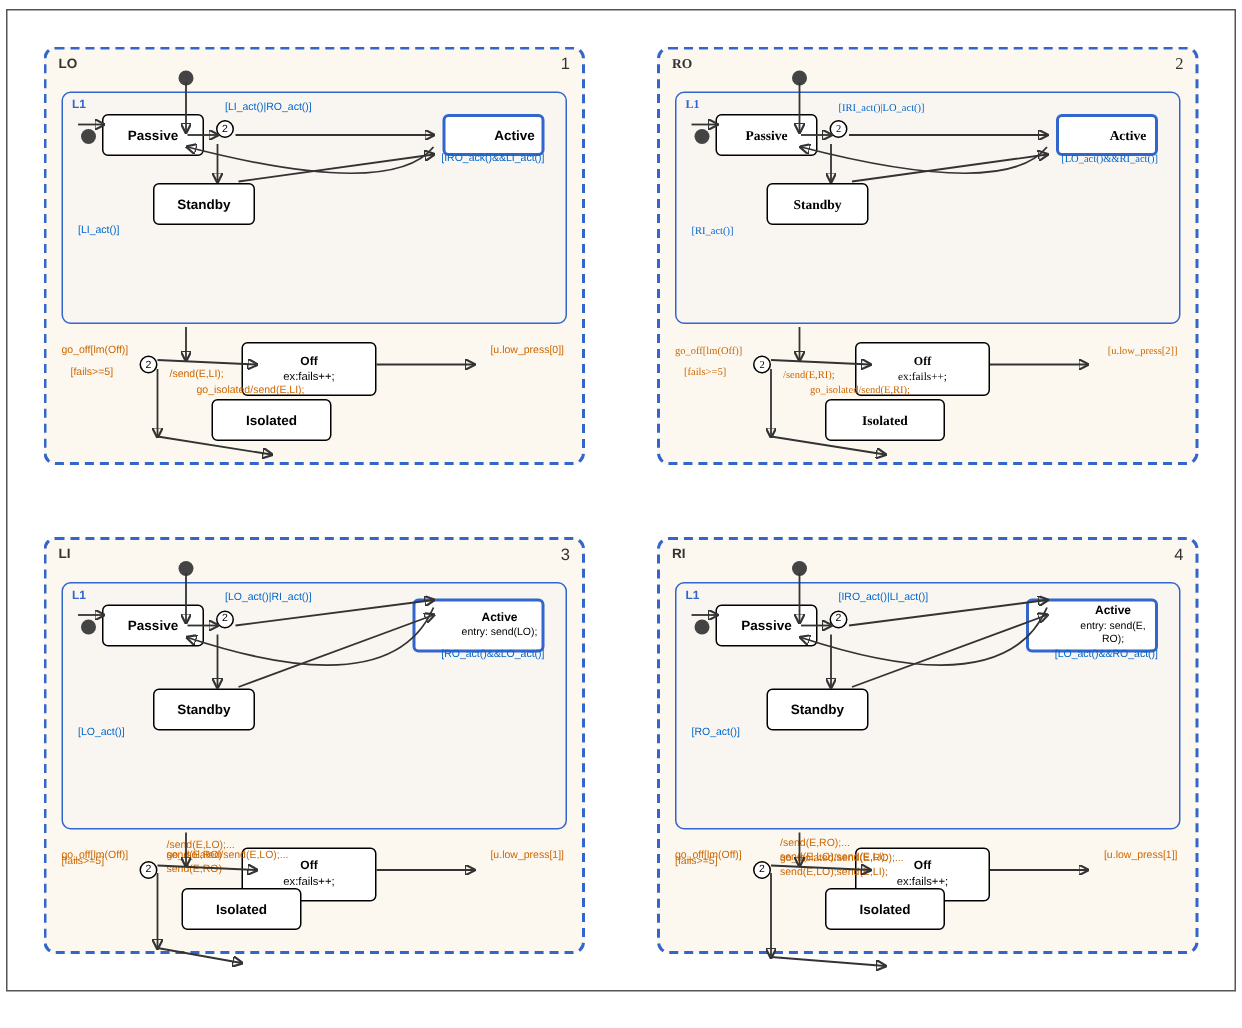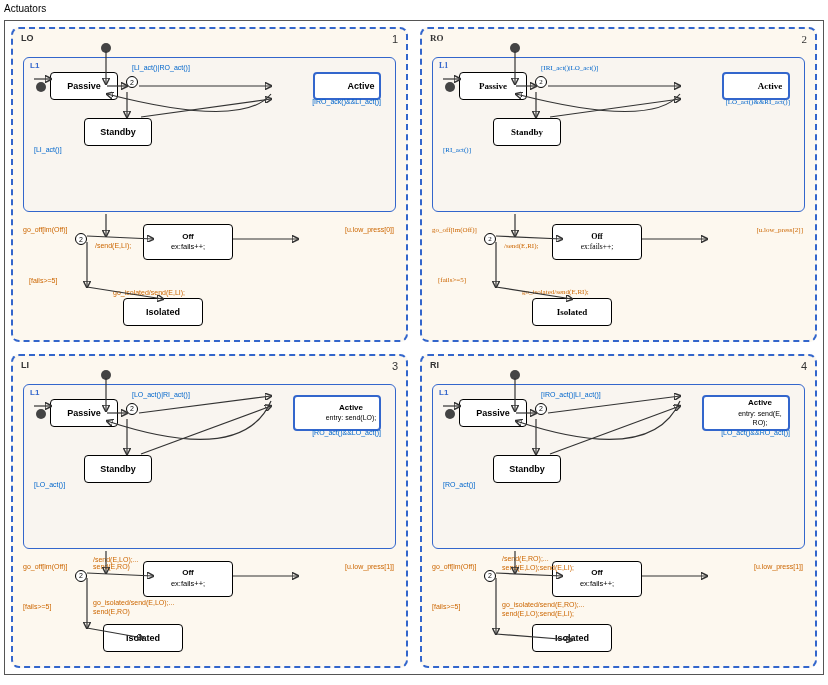--- a/index.html
+++ b/index.html
@@ -26,21 +26,21 @@
       position: relative;
       height: 655px;
       display: grid;
       grid-template-columns: 1fr 1fr;
       grid-template-rows: 1fr 1fr;
       gap: 0;
     }
 
     .quadrant {
       border: 2px dashed #3366cc;
-      margin: 6px;
+      margin: 24px;
       position: relative;
       background: #fdf8ef;
       border-radius: 8px;
       padding: 4px;
     }
 
     .quadrant-label {
       position: absolute;
       top: 4px;
       left: 8px;
@@ -154,21 +154,20 @@
     .active-entry {
       font-size: 8px;
       line-height: 1.3;
     }
 
   </style>
 </head>
 <body>
 
 <div class="header">
-  <div>Actuators</div>
 </div>
 
 <div class="main-area">
 
   <div class="quadrant" style="position:relative;">
     <span class="quadrant-label">LO</span>
     <span class="quadrant-number">1</span>
 
     <div class="init-circle" style="top:14px;left:88px;"></div>
 

